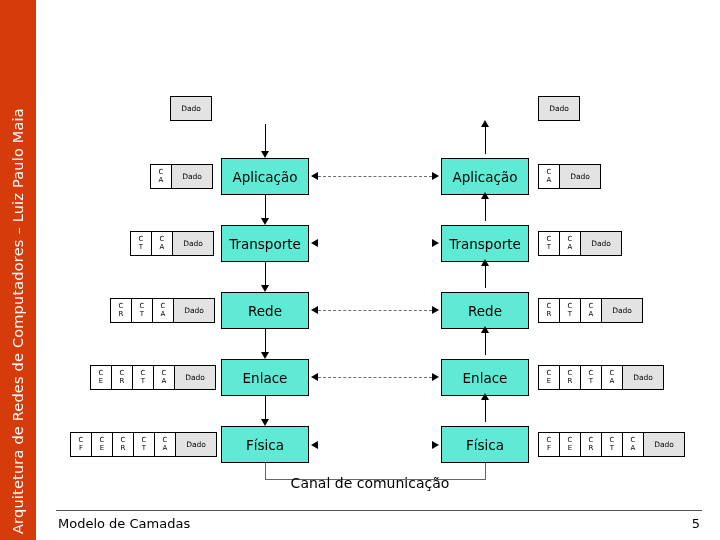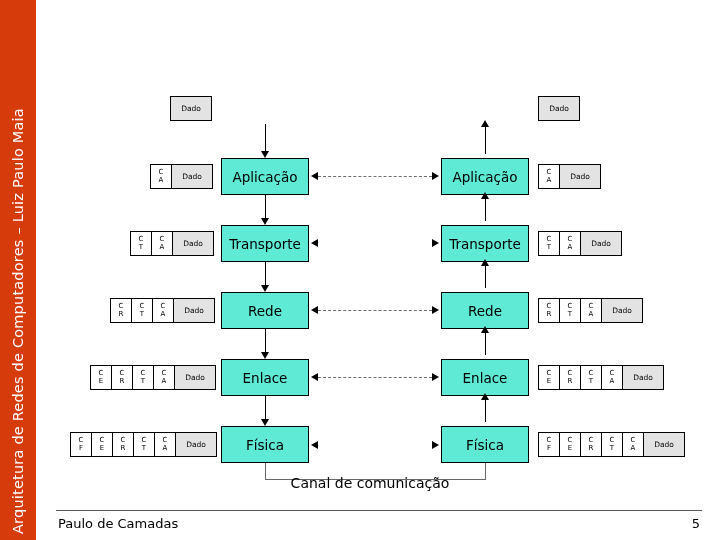--- a/index.html
+++ b/index.html
@@ -438,16 +438,16 @@
         <div class="hdr">
           <span>C</span>
           <span>A</span>
         </div>
         <div class="data">Dado</div>
       </div>
 
   </div>
 
   <div id="footer-rule"></div>
-  <div id="footer-left">Paulo de Camadas</div>
+  <div id="footer-left">Modelo de Camadas</div>
   <div id="footer-page">5</div>
 
 </div>
 
 </body></html>

